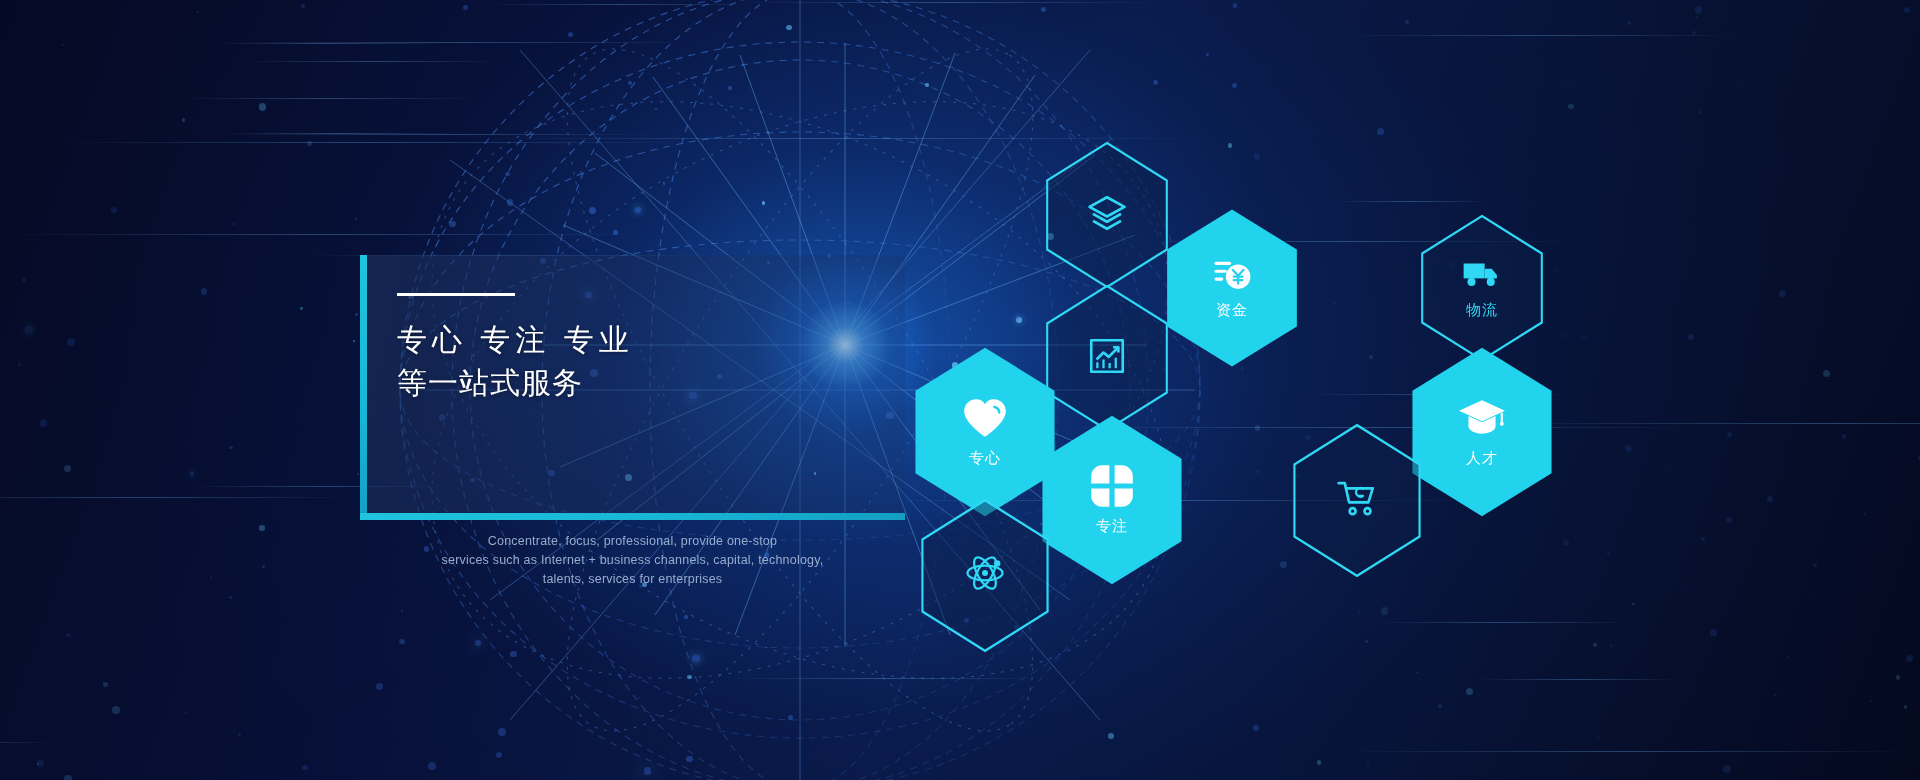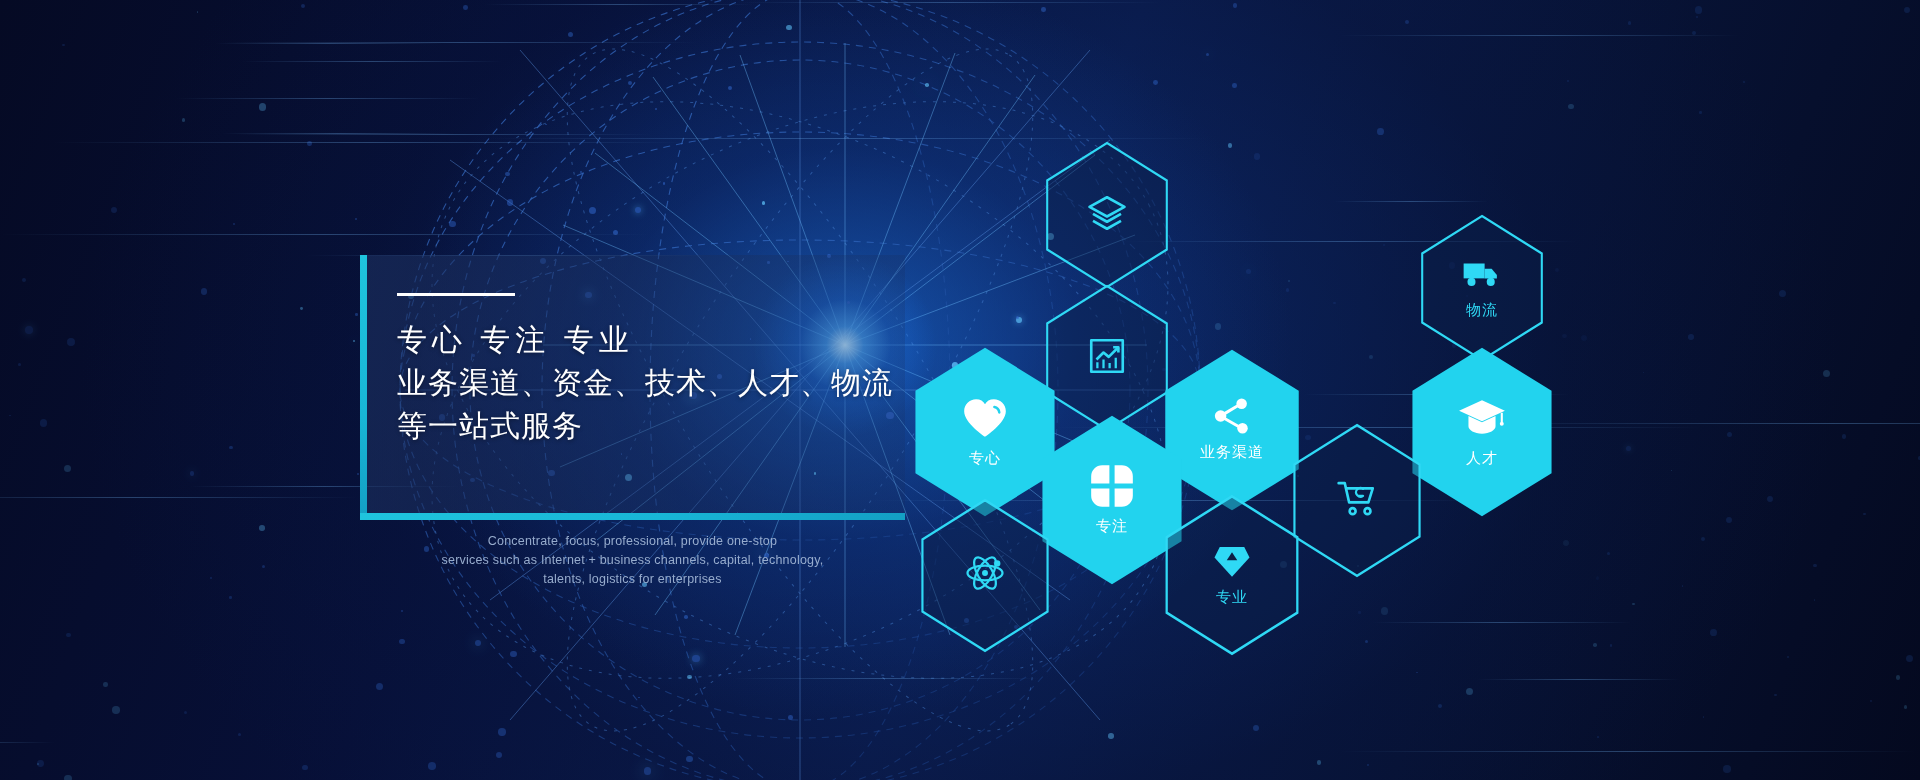--- a/index.html
+++ b/index.html
@@ -412,29 +412,28 @@
       <span class="hline" style="left:1055px;top:427px;width:647px;background:linear-gradient(90deg,rgba(90,160,250,0),rgba(120,190,255,.30),rgba(90,160,250,0));"></span>
       <span class="hline" style="left:1477px;top:423px;width:711px;background:linear-gradient(90deg,rgba(90,160,250,0),rgba(120,190,255,.30),rgba(90,160,250,0));"></span>
     </div>
 
   <div id="text-panel">
     <span class="edge-left"></span>
     <span class="edge-bottom"></span>
     <span class="rule"></span>
     <div class="headlines">
       <div class="hl first">专心 专注 专业</div>
-      <div class="hl">业务渠道、资金、技术、人才、物流</div>
       <div class="hl">等一站式服务</div>
     </div>
   </div>
 
   <div id="subtitle">
     <div>Concentrate, focus, professional, provide one-stop</div>
     <div>services such as Internet + business channels, capital, technology,</div>
-    <div>talents, logistics for enterprises</div>
+    <div>talents, services for enterprises</div>
   </div>
 
   <div id="hex-cluster">
       <div class="hex outline" style="left: 1042px; top: 140px; width: 130px; height: 150px;">
         <div class="shape">
           <svg viewBox="0 0 100 100" preserveAspectRatio="none" xmlns="http://www.w3.org/2000/svg">
             <polygon points="50,2 96,27 96,73 50,98 4,73 4,27" fill="rgba(12,32,74,0.45)" stroke="#2fd9f5" stroke-width="1.6"></polygon>
           </svg>
         </div>
         <div class="content">
@@ -457,54 +456,56 @@
           <span style="color: rgb(47, 217, 245); display: block;">
             <svg class="ic" viewBox="0 0 48 48" fill="none" stroke="currentColor" stroke-width="3" stroke-linejoin="round" style="width: 42px; height: 42px;">
               <rect x="6" y="6" width="36" height="36"></rect>
               <path d="M12 28 20 20 26 25 37 14"></path>
               <path d="M31 14h6v6"></path>
               <path d="M13 38v-7M20 38v-10M27 38v-6M34 38v-12" stroke-width="2.6"></path>
             </svg>
           </span>
         </div>
       </div>
+      <div class="hex solid" style="left: 1163px; top: 208px; width: 138px; height: 160px;">
+        <div class="shape">
+          <svg viewBox="0 0 100 100" preserveAspectRatio="none" xmlns="http://www.w3.org/2000/svg">
+            <polygon points="50,1 97,26 97,74 50,99 3,74 3,26" fill="#22d3ee"></polygon>
+          </svg>
+        </div>
+        <div class="content">
+          <span style="color: rgb(255, 255, 255); display: block;">
+            <svg class="ic" viewBox="0 0 48 48" fill="#ffffff" style="width: 42px; height: 42px;">
+              <rect x="4" y="10" width="19" height="3.6" rx="1.8"></rect>
+              <rect x="4" y="19" width="14" height="3.6" rx="1.8"></rect>
+              <rect x="4" y="28" width="10" height="3.6" rx="1.8"></rect>
+              <circle cx="31" cy="27" r="14"></circle>
+              <path d="M25 19.5 31 26l6-6.5" fill="none" stroke="#22d3ee" stroke-width="2.6" stroke-linecap="round"></path>
+              <path d="M26 27h10M26 31h10M31 26v9" fill="none" stroke="#22d3ee" stroke-width="2.6" stroke-linecap="round"></path>
+            </svg>
+          </span>
+          <span class="lbl">资金</span>
+        </div>
+      </div>
       <div class="hex outline" style="left: 1417px; top: 213px; width: 130px; height: 150px;">
         <div class="shape">
           <svg viewBox="0 0 100 100" preserveAspectRatio="none" xmlns="http://www.w3.org/2000/svg">
             <polygon points="50,2 96,27 96,73 50,98 4,73 4,27" fill="rgba(12,32,74,0.45)" stroke="#2fd9f5" stroke-width="1.6"></polygon>
           </svg>
         </div>
         <div class="content">
           <span style="color: rgb(47, 217, 245); display: block;">
             <svg class="ic" viewBox="0 0 48 48" fill="#2fd9f5" style="width: 42px; height: 42px;">
               <path d="M3 12h24v17H3z"></path>
               <path d="M27 18h8l6 7v4h-14z"></path>
               <circle cx="12" cy="33" r="4.6"></circle>
               <circle cx="34" cy="33" r="4.6"></circle>
             </svg>
           </span>
           <span class="lbl">物流</span>
-        </div>
-      </div>
-      <div class="hex solid" style="left: 1161px; top: 348px; width: 142px; height: 164px;">
-        <div class="shape">
-          <svg viewBox="0 0 100 100" preserveAspectRatio="none" xmlns="http://www.w3.org/2000/svg">
-            <polygon points="50,1 97,26 97,74 50,99 3,74 3,26" fill="#22d3ee"></polygon>
-          </svg>
-        </div>
-        <div class="content">
-          <span style="color: rgb(255, 255, 255); display: block;">
-            <svg class="ic" viewBox="0 0 48 48" fill="#ffffff" style="width: 42px; height: 42px;">
-              <circle cx="35" cy="10" r="6"></circle>
-              <circle cx="11" cy="24" r="6.6"></circle>
-              <circle cx="36" cy="38" r="6"></circle>
-              <path d="M16 21 31 12M16.5 27.5 31.5 36" stroke="currentColor" stroke-width="3.4" stroke-linecap="round"></path>
-            </svg>
-          </span>
-          <span class="lbl">业务渠道</span>
         </div>
       </div>
       <div class="hex solid" style="left: 1408px; top: 346px; width: 148px; height: 172px;">
         <div class="shape">
           <svg viewBox="0 0 100 100" preserveAspectRatio="none" xmlns="http://www.w3.org/2000/svg">
             <polygon points="50,1 97,26 97,74 50,99 3,74 3,26" fill="#22d3ee"></polygon>
           </svg>
         </div>
         <div class="content">
           <span style="color: rgb(255, 255, 255); display: block;">
@@ -580,31 +581,15 @@
             <svg class="ic" viewBox="0 0 48 48" fill="none" stroke="currentColor" stroke-width="2.6" style="width: 42px; height: 42px;">
               <ellipse cx="24" cy="24" rx="20" ry="8.5"></ellipse>
               <ellipse cx="24" cy="24" rx="20" ry="8.5" transform="rotate(60 24 24)"></ellipse>
               <ellipse cx="24" cy="24" rx="20" ry="8.5" transform="rotate(-60 24 24)"></ellipse>
               <circle cx="24" cy="24" r="3.4" fill="currentColor" stroke="none"></circle>
               <circle cx="38" cy="13" r="3.6" fill="currentColor" stroke="none"></circle>
             </svg>
           </span>
         </div>
       </div>
-      <div class="hex outline" style="left: 1161px; top: 493px; width: 142px; height: 164px;">
-        <div class="shape">
-          <svg viewBox="0 0 100 100" preserveAspectRatio="none" xmlns="http://www.w3.org/2000/svg">
-            <polygon points="50,2 96,27 96,73 50,98 4,73 4,27" fill="rgba(12,32,74,0.45)" stroke="#2fd9f5" stroke-width="1.6"></polygon>
-          </svg>
-        </div>
-        <div class="content">
-          <span style="color: rgb(47, 217, 245); display: block;">
-            <svg class="ic" viewBox="0 0 48 48" fill="#2fd9f5" style="width: 42px; height: 42px;">
-              <path d="M10 8h28l6 12-20 22L4 20z"></path>
-              <path d="M24 14l6 9H18z" fill="#0c2046"></path>
-            </svg>
-          </span>
-          <span class="lbl">专业</span>
-        </div>
-      </div>
     </div>
 
 </div>
 
 </body></html>

